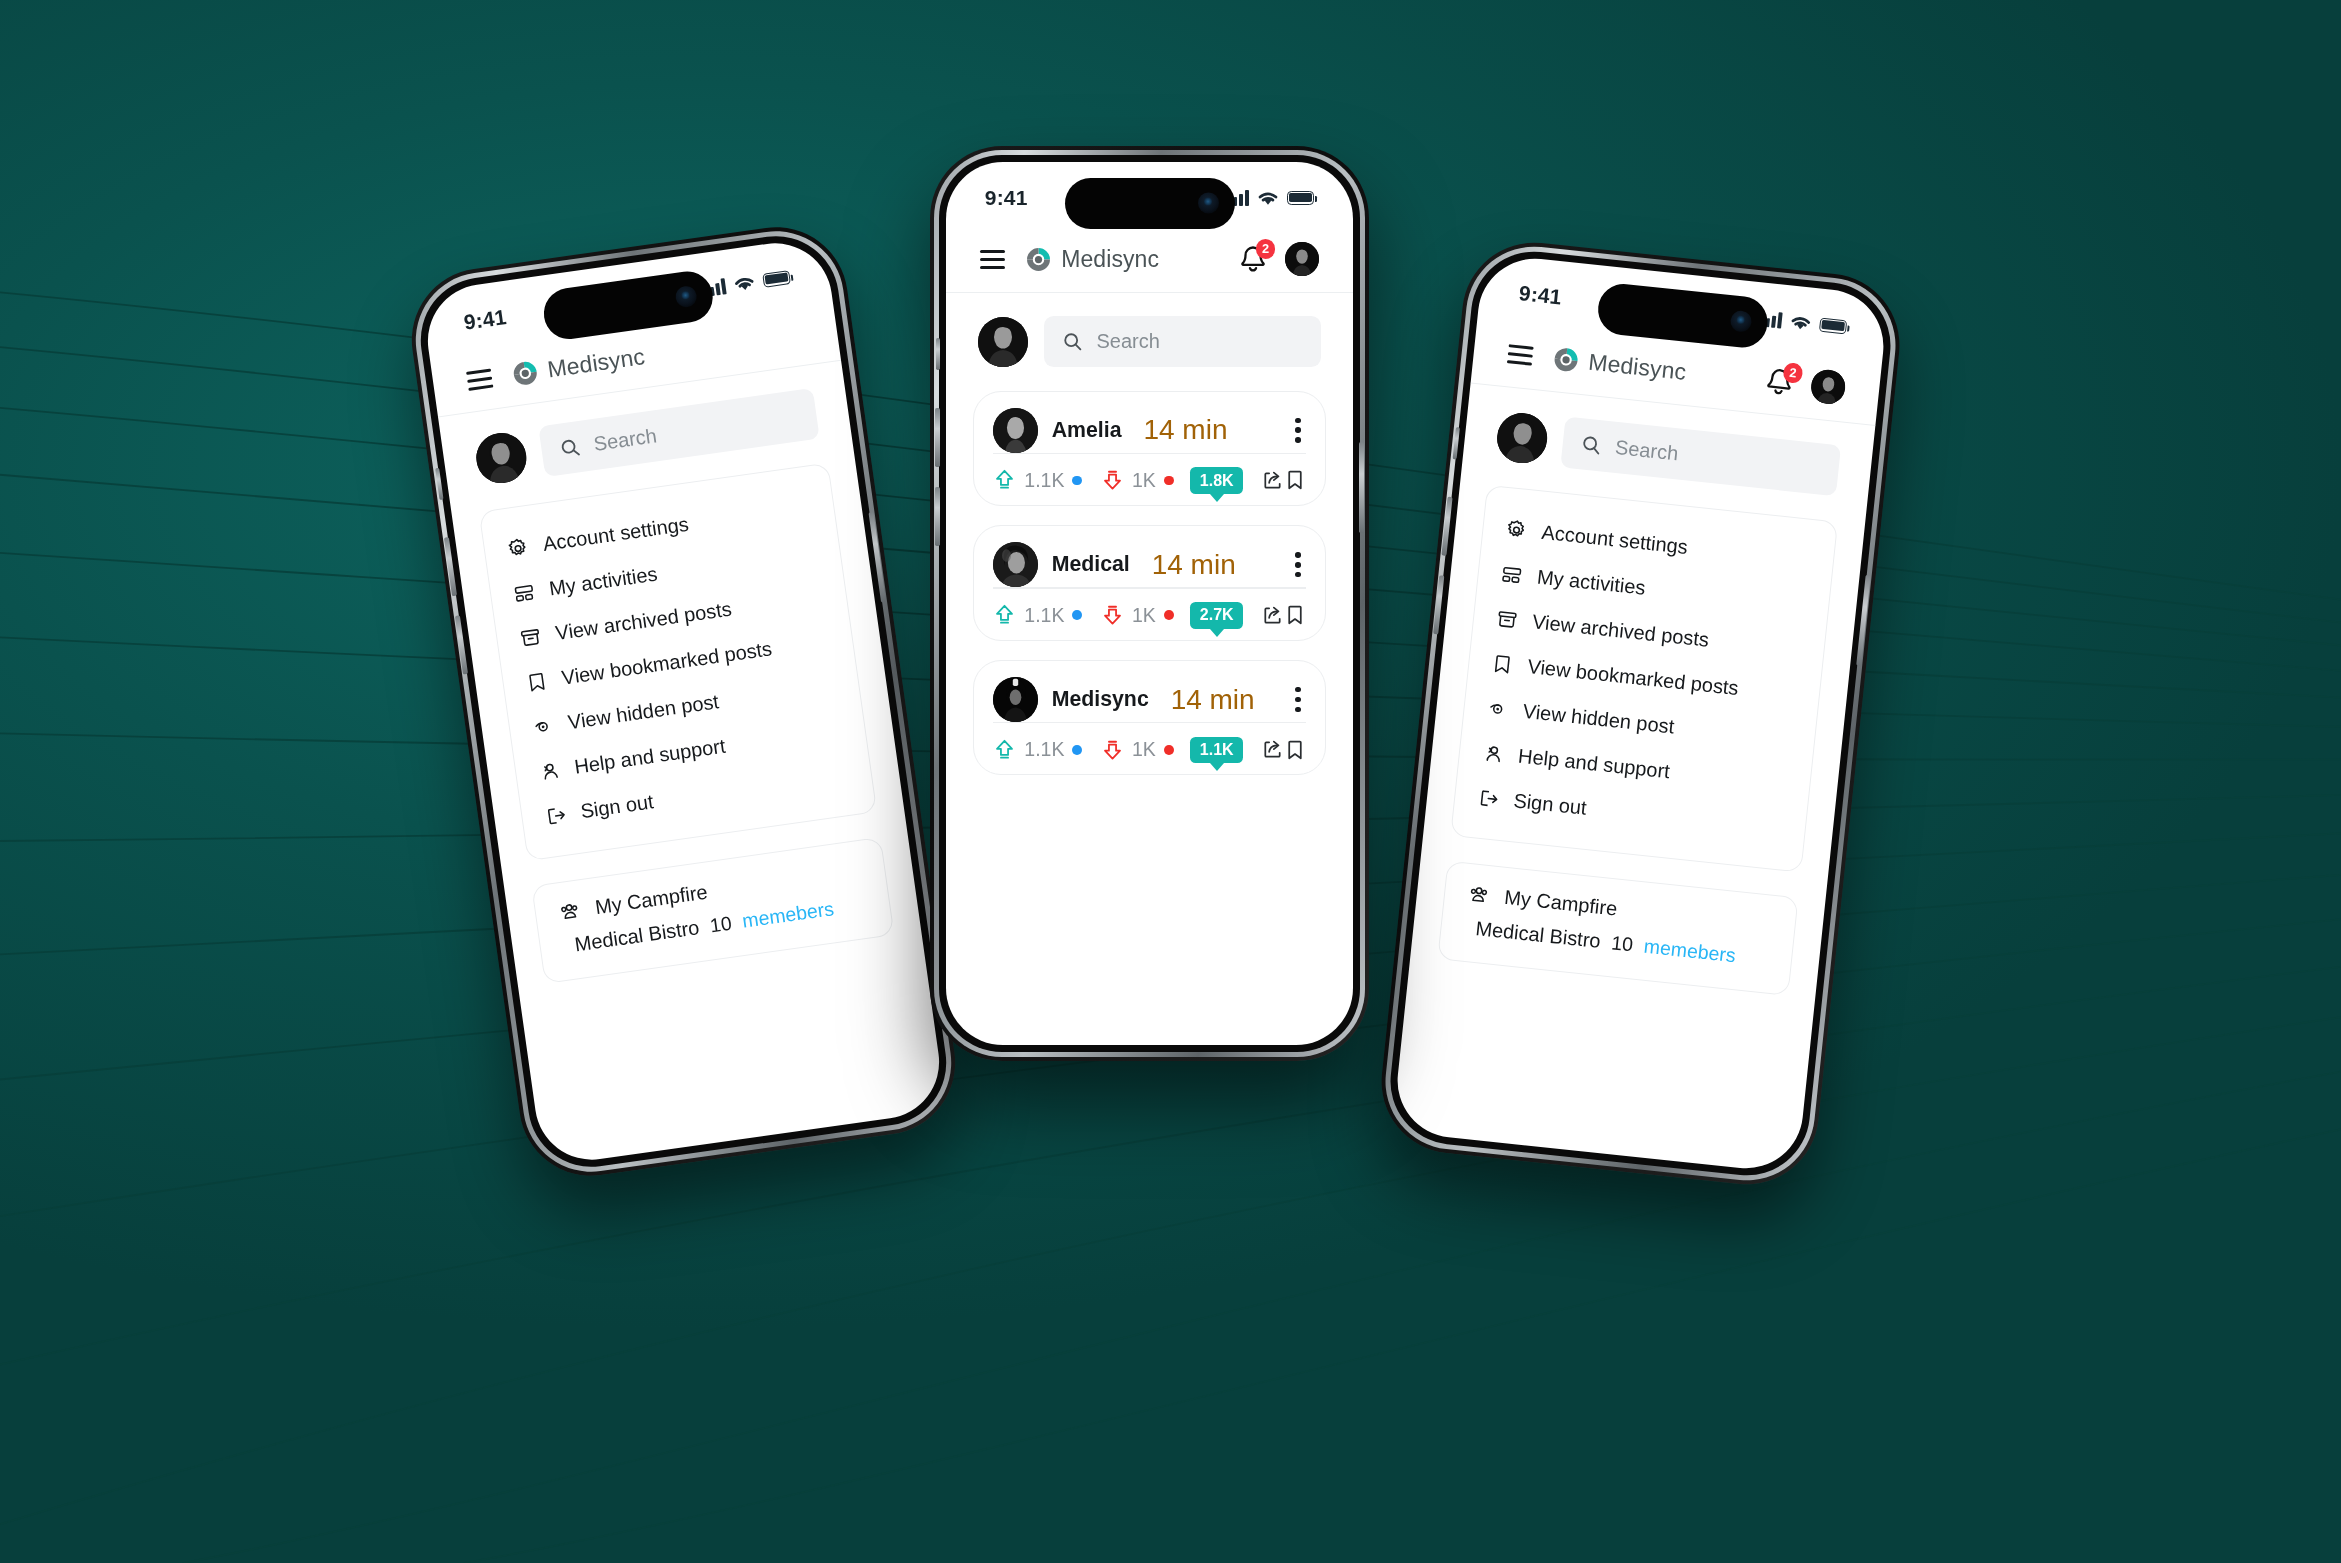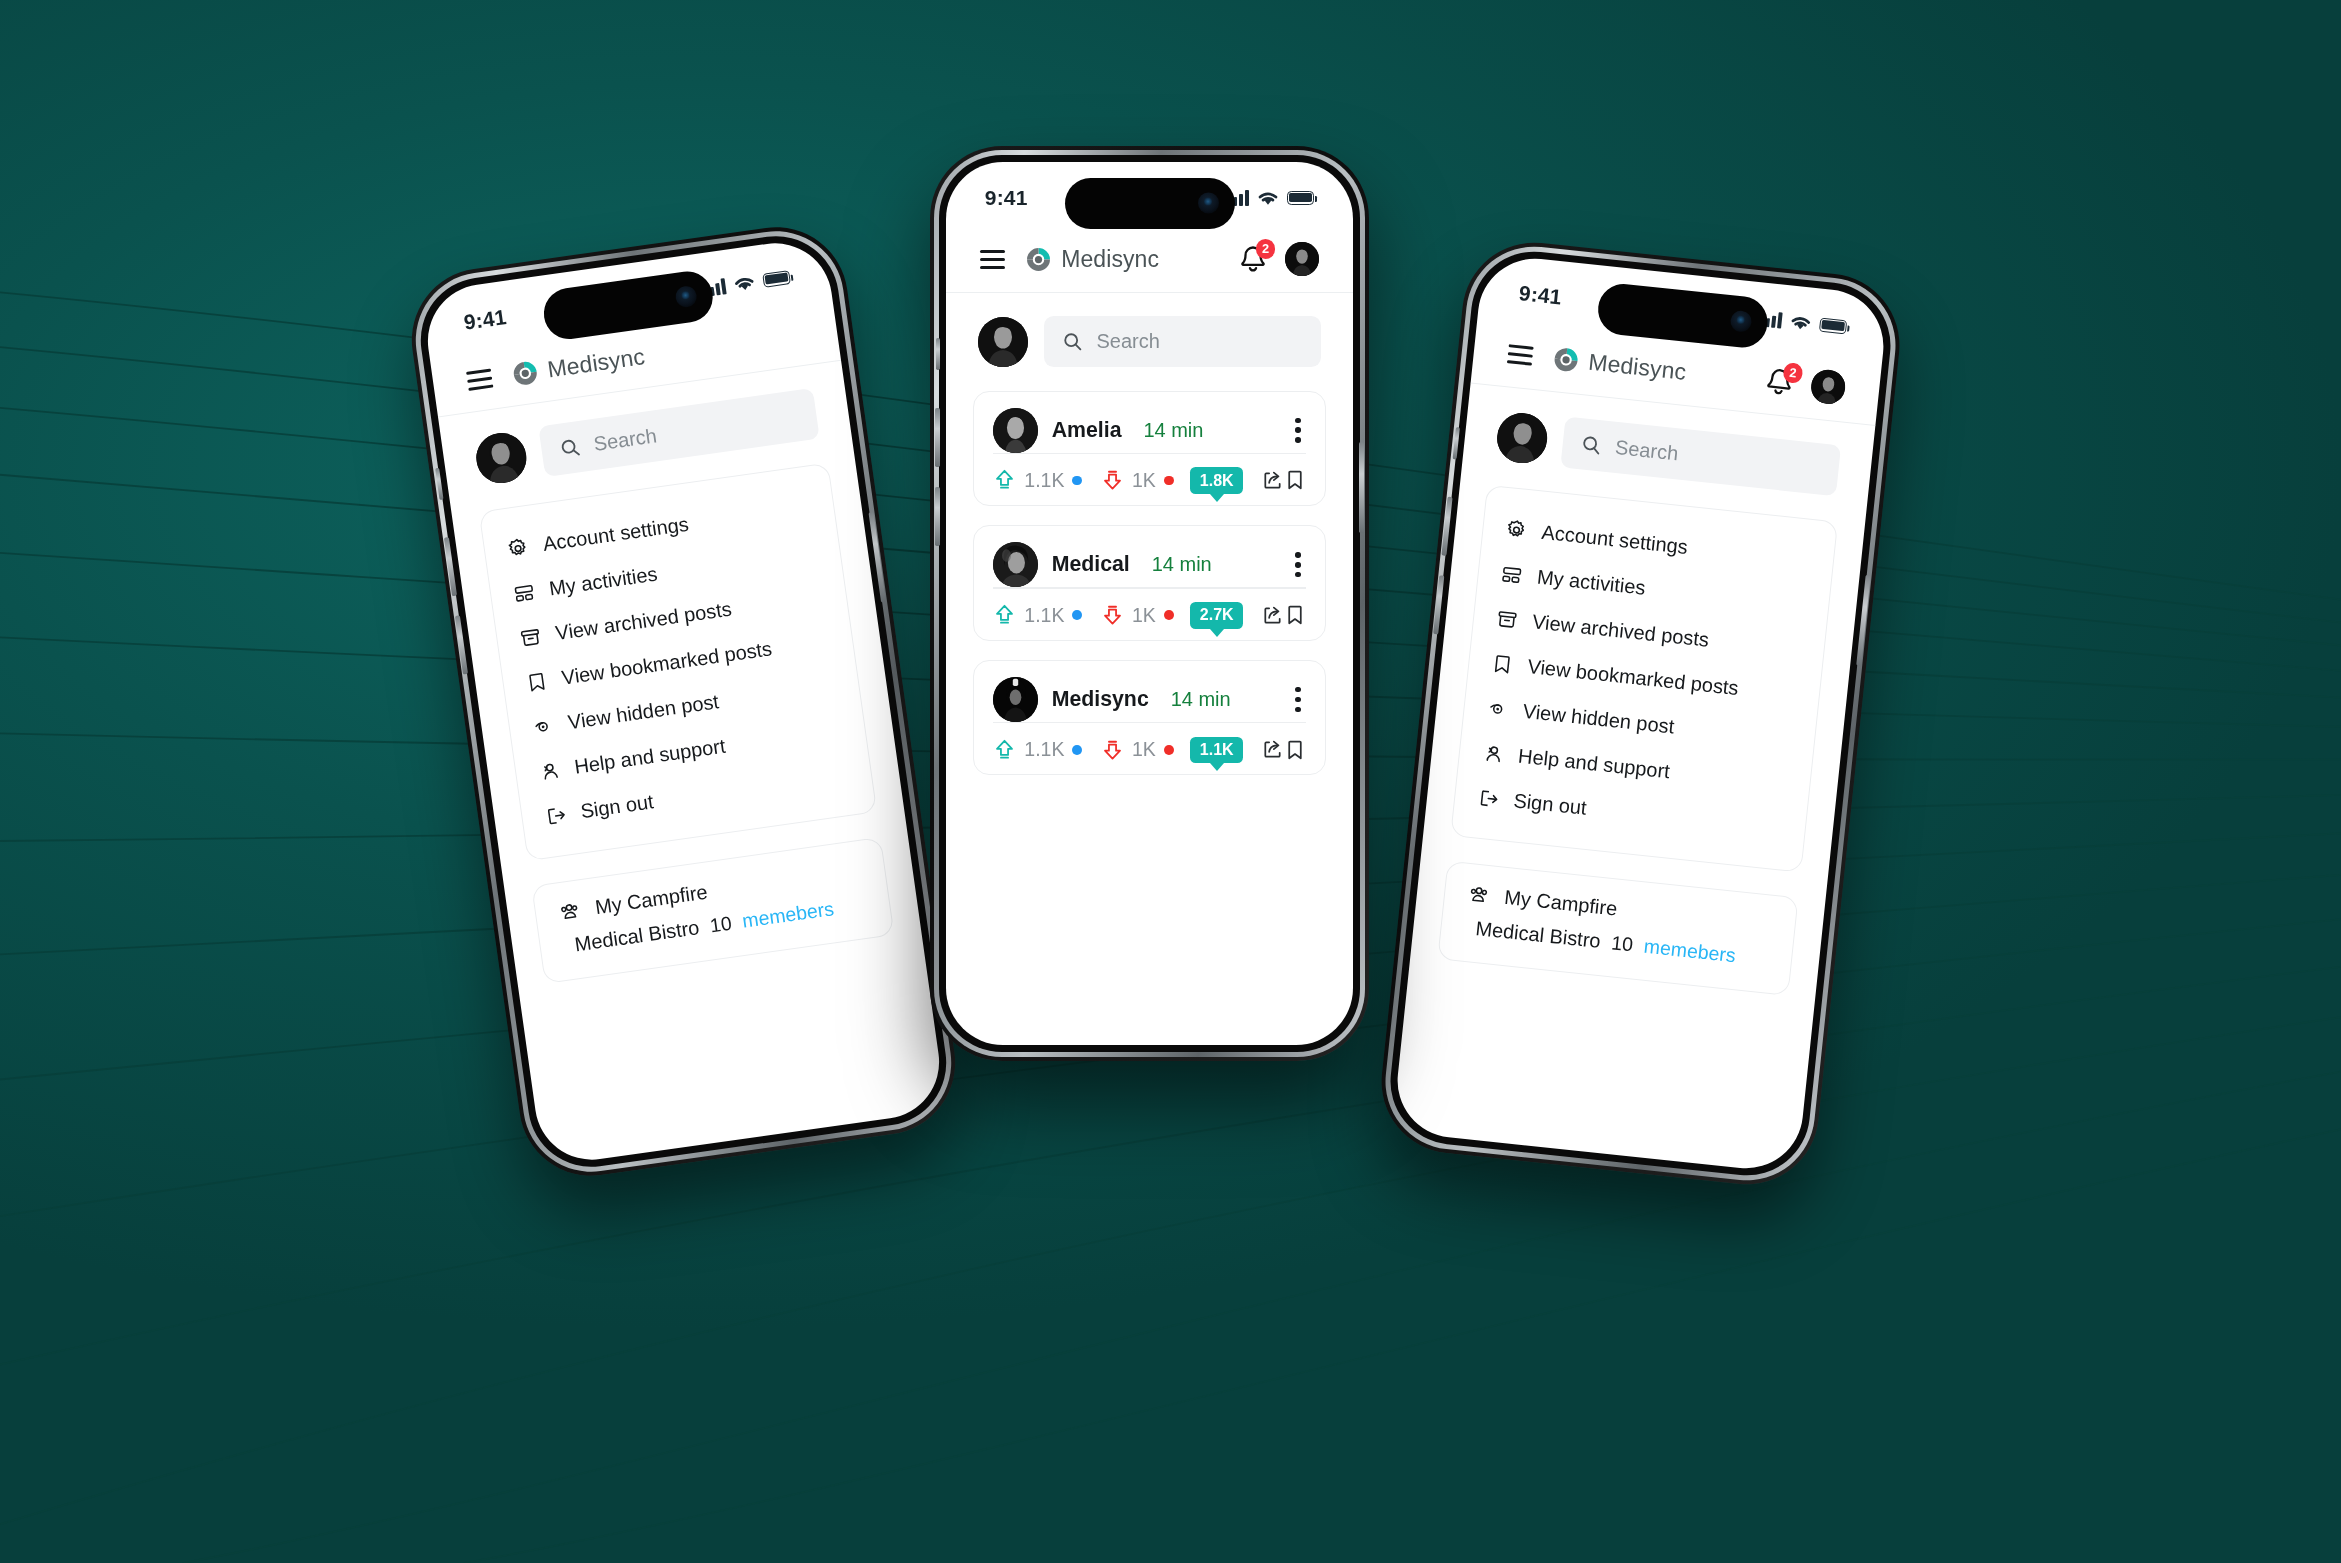--- a/index.html
+++ b/index.html
@@ -122,27 +122,27 @@
   .avatar-lg { width:50px; height:50px; border-radius:50%; overflow:hidden; background:#0d0d0d; position:relative; flex:0 0 auto; }
   .search-box {
     flex:1; height:51px; background:#f2f3f5; border-radius:9.8px;
     display:flex; align-items:center; gap:13.4px; padding:0 18.3px;
   }
   .search-ph { font-size:20px; color:#868d93; }
 
   
   .feed { padding:4.9px 27px 0 27px; display:flex; flex-direction:column; gap:19.5px; }
   .card {
-    border:1.2px solid #eceef0; border-radius:16px;
+    border:1.2px solid #eceef0; border-radius:28px;
     padding:16px 19.5px 11px 19.5px; background:#fff;
   }
   .card-head { display:flex; align-items:center; gap:13.4px; }
   .avatar-post { width:45px; height:45px; border-radius:50%; overflow:hidden; background:#111; position:relative; flex:0 0 auto;}
   .author { font-size:21.3px; font-weight:700; color:#16191c; }
-  .ago { font-size:20px; color:#15803d; margin-left:8.5px; }
+  .ago { font-size:28px; color:#a16207; margin-left:8.5px; }
   .kebab { margin-left:auto; display:flex; flex-direction:column; gap:4.3px; padding:4.9px; cursor:pointer; }
   .kebab i { width:5.5px; height:5.5px; border-radius:50%; background:#16191c; display:block; }
   .card-text { font-size:21px; line-height:1.45; color:#15181b; margin:13.4px 1.2px 14.6px 1.2px; }
   .card-sep { height:1.2px; background:#eceef0; }
   .actions { display:flex; align-items:center; padding-top:13.4px; gap:0; }
   .act { display:flex; align-items:center; gap:8px; }
   .act-val { font-size:19.5px; color:#8b9197; font-weight:500; }
   .dot { width:9.8px; height:9.8px; border-radius:50%; display:block; }
   .dot.blue { background:#2196f3; }
   .dot.red  { background:#f02e28; }

